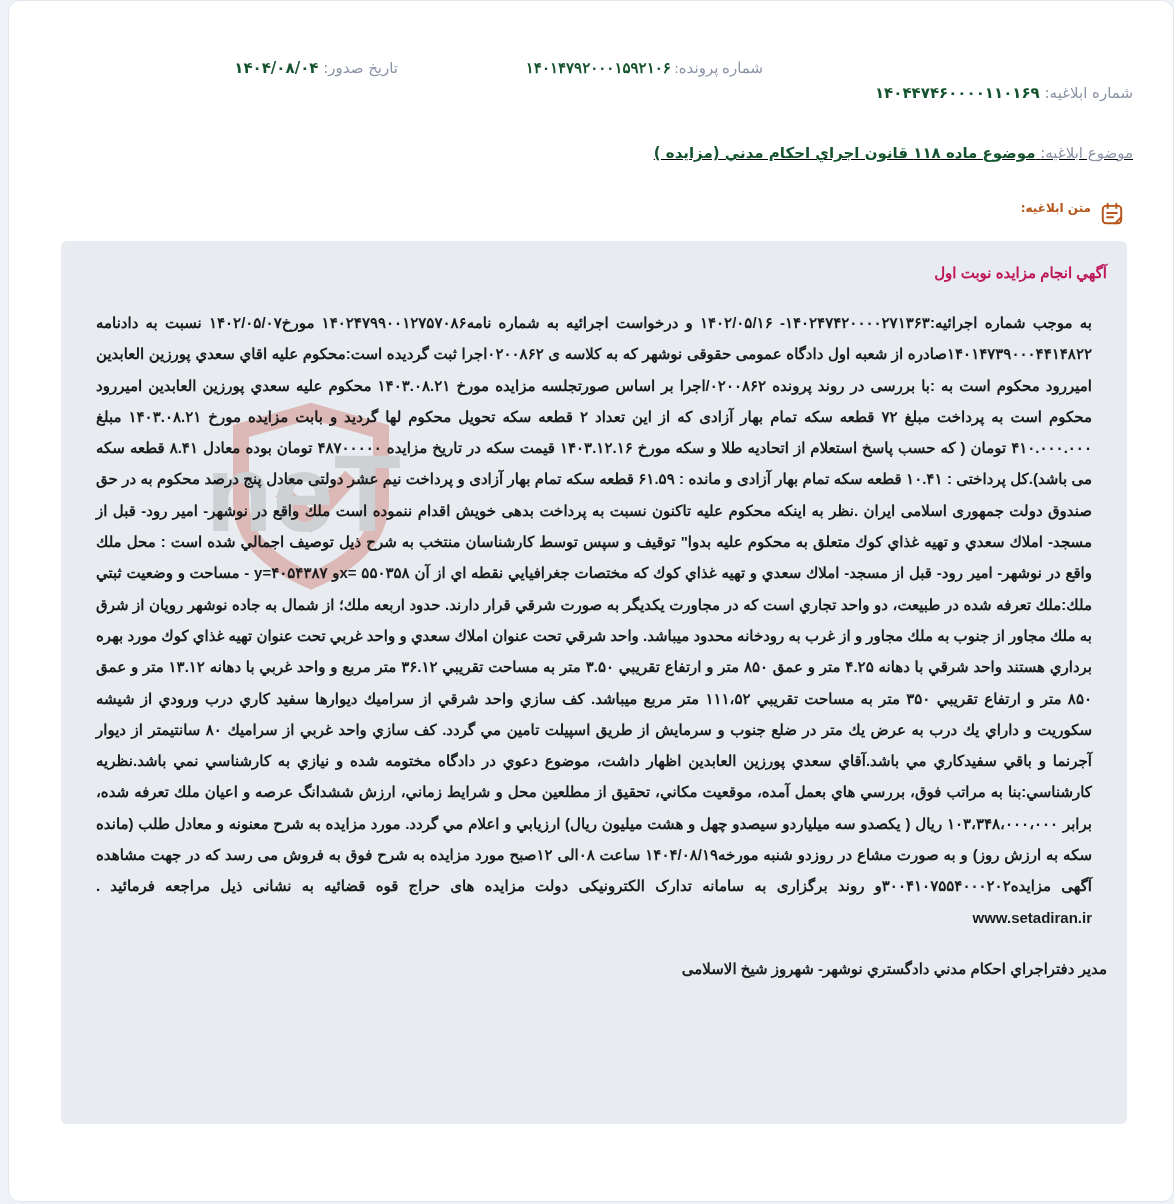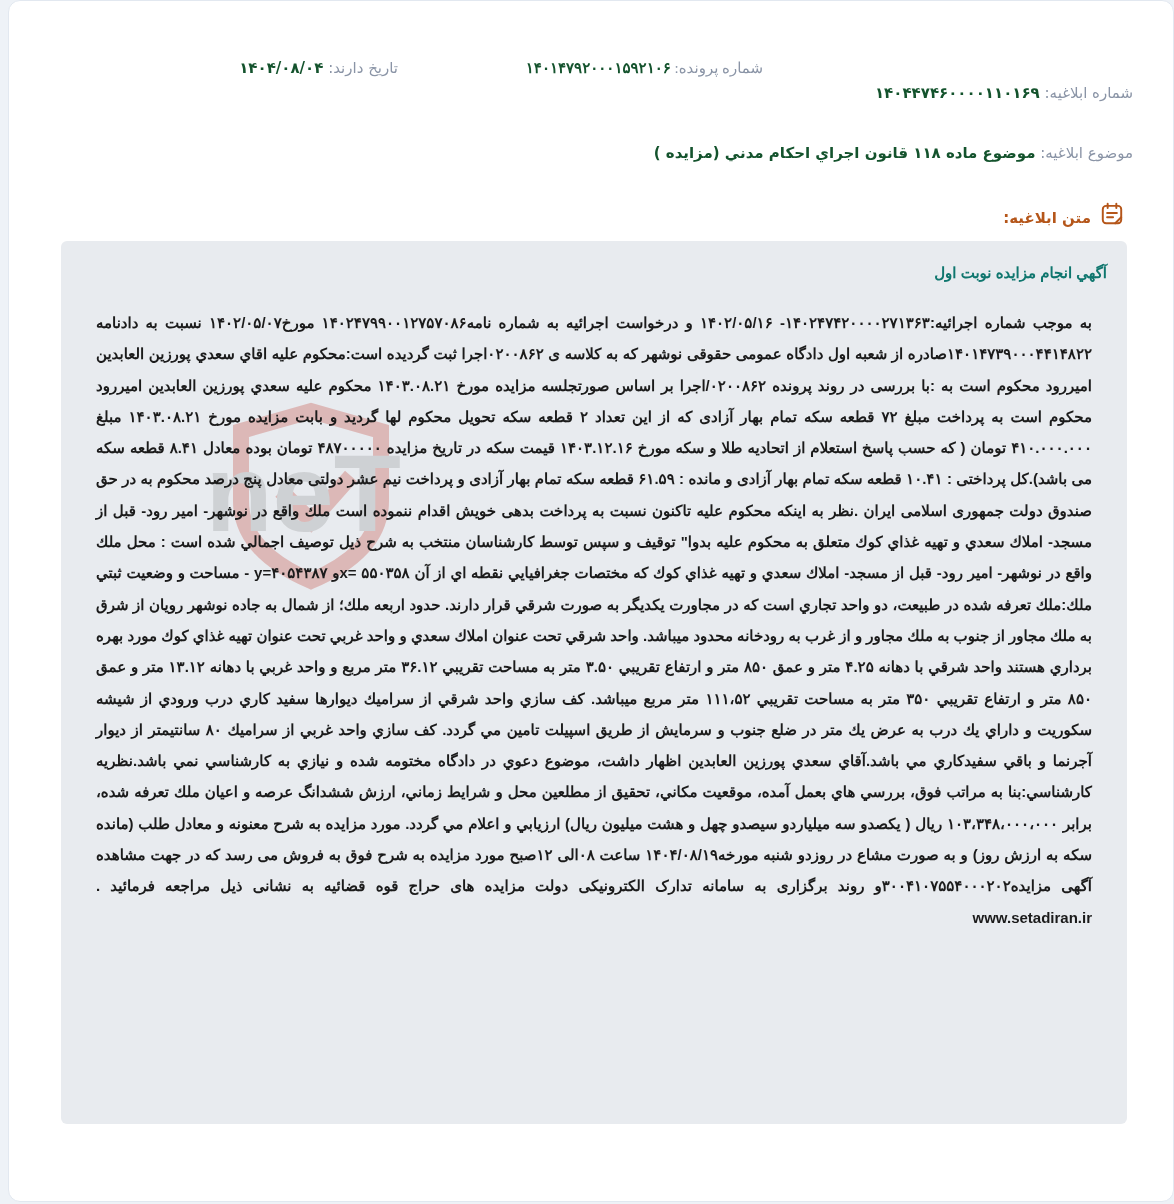--- a/index.html
+++ b/index.html
@@ -17,40 +17,40 @@
     box-sizing: border-box;
   }
   .meta-row {
     position: absolute; direction: rtl;
     font-size: 15px; white-space: nowrap;
   }
   .meta-label { color: #8a94a6; }
   .meta-value { color: #14532d; font-weight: bold; }
   .section-title {
     position: absolute; right: 48px; top: 200px;
-    direction: rtl; display: flex; align-items: flex-end; gap: 8px;
-    color: #b5561a; font-weight: bold; font-size: 15px;
+    direction: rtl; display: flex; align-items: flex-start; gap: 8px;
+    color: #b5561a; font-weight: bold; font-size: 12px;
   }
   .section-title svg { width: 26px; height: 26px; }
   .body-box {
     position: absolute; left: 52px; top: 240px; width: 1066px; height: 883px;
     background: #e8ebef;
     border-radius: 6px;
     box-sizing: border-box;
     padding: 18px 20px 0 20px;
     direction: rtl;
     overflow: hidden;
   }
   .watermark {
     position: absolute; left: 140px; top: 150px; width: 600px; height: 200px;
     opacity: 0.28; pointer-events: none;
   }
   .notice-title {
     font-family: "Liberation Sans", sans-serif;
-    font-weight: bold; font-size: 15px; color: #0f766e;
+    font-weight: bold; font-size: 15px; color: #be185d;
     margin: 0 0 20px 0; line-height: 28px;
   }
   .notice-body {
     font-family: "Liberation Sans", sans-serif;
     font-weight: bold; font-size: 15px; color: #1b1b1b;
     line-height: 31.3px; text-align: justify;
     margin: 15px; position: relative;
   }
   .notice-sign {
     font-family: "Liberation Sans", sans-serif;
@@ -65,26 +65,26 @@
 
   <div class="meta-row" style="right:40px; top:58px;margin-top:25px;">
     <span class="meta-label">شماره ابلاغيه:</span>
     <span class="meta-value">۱۴۰۴۴۷۴۶۰۰۰۰۱۱۰۱۶۹</span>
   </div>
   <div class="meta-row" style="right:410px; top:58px;font-family:Liberation Serif, serif;">
     <span class="meta-label">شماره پرونده:</span>
     <span class="meta-value">۱۴۰۱۴۷۹۲۰۰۰۱۵۹۲۱۰۶</span>
   </div>
   <div class="meta-row" style="right:775px; top:58px;">
-    <span class="meta-label">تاريخ دارند:</span>
+    <span class="meta-label">تاريخ صدور:</span>
     <span class="meta-value">۱۴۰۴/۰۸/۰۴</span>
   </div>
 
 
-  <div class="meta-row" style="right:40px; top:143px;">
+  <div class="meta-row" style="right:40px; top:143px;text-decoration:underline;">
     <span class="meta-label">موضوع ابلاغيه:</span>
     <span class="meta-value">موضوع ماده ۱۱۸ قانون اجراي احکام مدني (مزايده )</span>
   </div>
 
   <div class="section-title">
     <svg viewBox="0 0 24 24" fill="none" stroke="#b5561a" stroke-width="1.8" stroke-linecap="round" stroke-linejoin="round">
       <rect x="3.5" y="4.5" width="17" height="16" rx="3"></rect>
       <line x1="8" y1="2.5" x2="8" y2="6.5"></line>
       <line x1="16" y1="2.5" x2="16" y2="6.5"></line>
       <line x1="7.5" y1="11" x2="16.5" y2="11"></line>
@@ -95,15 +95,16 @@
   </div>
 
   <div class="body-box">
     <svg class="watermark" viewBox="0 0 600 200">
       <path d="M40 40 L110 20 L180 40 L180 110 Q180 160 110 190 Q40 160 40 110 Z" fill="none" stroke="#c0392b" stroke-width="16"></path>
       <path d="M80 100 L110 130 L150 85" fill="none" stroke="#c0392b" stroke-width="16"></path>
       <text x="200" y="140" font-family="Liberation Sans, sans-serif" font-size="110" font-weight="bold" fill="#8f8f8f">AriaTender.neT</text>
     </svg>
     <p class="notice-title">آگهي انجام مزايده نوبت اول</p>
     <p class="notice-body">به موجب شماره اجرائيه:۱۴۰۲۴۷۴۲۰۰۰۰۲۷۱۳۶۳- ۱۴۰۲/۰۵/۱۶ و درخواست اجرائيه به شماره نامه۱۴۰۲۴۷۹۹۰۰۱۲۷۵۷۰۸۶ مورخ۱۴۰۲/۰۵/۰۷ نسبت به دادنامه ۱۴۰۱۴۷۳۹۰۰۰۴۴۱۴۸۲۲صادره از شعبه اول دادگاه عمومی حقوقی نوشهر که به کلاسه ی ۰۲۰۰۸۶۲اجرا ثبت گرديده است:محکوم عليه اقاي سعدي پورزين العابدين اميررود محکوم است به :با بررسی در روند پرونده ۰۲۰۰۸۶۲/اجرا بر اساس صورتجلسه مزايده مورخ ۱۴۰۳.۰۸.۲۱ محکوم عليه سعدي پورزين العابدين اميررود محکوم است به پرداخت مبلغ ۷۲ قطعه سکه تمام بهار آزادی که از اين تعداد ۲ قطعه سکه تحويل محکوم لها گرديد و بابت مزايده مورخ ۱۴۰۳.۰۸.۲۱ مبلغ ۴۱۰.۰۰۰.۰۰۰ تومان ( که حسب پاسخ استعلام از اتحاديه طلا و سکه مورخ ۱۴۰۳.۱۲.۱۶ قيمت سکه در تاريخ مزايده ۴۸۷۰۰۰۰۰ تومان بوده معادل ۸.۴۱ قطعه سکه می باشد).کل پرداختی : ۱۰.۴۱ قطعه سکه تمام بهار آزادی و مانده : ۶۱.۵۹ قطعه سکه تمام بهار آزادی و پرداخت نيم عشر دولتی معادل پنج درصد محکوم به در حق صندوق دولت جمهوری اسلامی ايران .نظر به اينکه محکوم عليه تاکنون نسبت به پرداخت بدهی خويش اقدام ننموده است ملك واقع در نوشهر- امير رود- قبل از مسجد- املاك سعدي و تهيه غذاي كوك متعلق به محكوم عليه بدوا" توقيف و سپس توسط كارشناسان  منتخب به شرح ذيل توصيف اجمالي شده است :  محل ملك واقع در نوشهر- امير رود- قبل از مسجد- املاك سعدي و تهيه غذاي كوك كه مختصات جغرافيايي نقطه اي از آن  x= ۵۵۰۳۵۸و y=۴۰۵۴۳۸۷ - مساحت و وضعيت ثبتي ملك:ملك تعرفه شده در طبيعت، دو واحد تجاري است كه در مجاورت يكديگر به صورت شرقي قرار دارند. حدود اربعه ملك؛ از شمال به جاده نوشهر رويان از شرق به ملك مجاور از جنوب به ملك مجاور و از غرب به رودخانه محدود ميباشد. واحد شرقي تحت عنوان املاك سعدي و واحد غربي تحت عنوان تهيه غذاي كوك مورد بهره برداري هستند واحد شرقي با دهانه ۴.۲۵ متر و عمق ۸۵۰ متر و ارتفاع تقريبي ۳.۵۰ متر به مساحت تقريبي ۳۶.۱۲ متر مربع و واحد غربي با دهانه ۱۳.۱۲ متر و عمق ۸۵۰ متر و ارتفاع تقريبي ۳۵۰ متر به مساحت تقريبي ۱۱۱،۵۲ متر مربع ميباشد. كف سازي واحد شرقي از سراميك ديوارها سفيد كاري درب ورودي از شيشه سكوريت و داراي يك درب به عرض يك متر در ضلع جنوب و سرمايش از طريق اسپيلت تامين مي گردد. كف سازي واحد غربي از سراميك ۸۰ سانتيمتر از ديوار آجرنما و باقي سفيدكاري مي باشد.آقاي سعدي پورزين العابدين اظهار داشت، موضوع دعوي در دادگاه مختومه شده و نيازي به كارشناسي نمي باشد.نظريه كارشناسي:بنا به مراتب فوق، بررسي هاي بعمل آمده، موقعيت مكاني، تحقيق از مطلعين محل و شرايط زماني، ارزش ششدانگ عرصه و اعيان ملك تعرفه شده، برابر ۱۰۳،۳۴۸،۰۰۰،۰۰۰ ريال ( يكصدو سه ميلياردو سيصدو چهل و هشت ميليون ريال) ارزيابي و اعلام مي گردد. مورد مزايده به شرح معنونه و معادل طلب (مانده سکه به ارزش روز) و به صورت مشاع   در روزدو شنبه مورخه۱۴۰۴/۰۸/۱۹  ساعت  ۰۸الی ۱۲صبح مورد مزايده به شرح فوق به فروش می رسد  که   در جهت مشاهده آگهی مزايده۳۰۰۴۱۰۷۵۵۴۰۰۰۲۰۲و روند برگزاری  به سامانه تدارک الکترونیکی دولت مزايده های حراج قوه قضائيه به نشانی ذيل  مراجعه فرمائيد . www.setadiran.ir</p>
+    <p class="notice-sign">مدير دفتراجراي احكام مدني دادگستري نوشهر- شهروز شيخ الاسلامی</p>
   </div>
 
 </div>
 
 </body></html>

